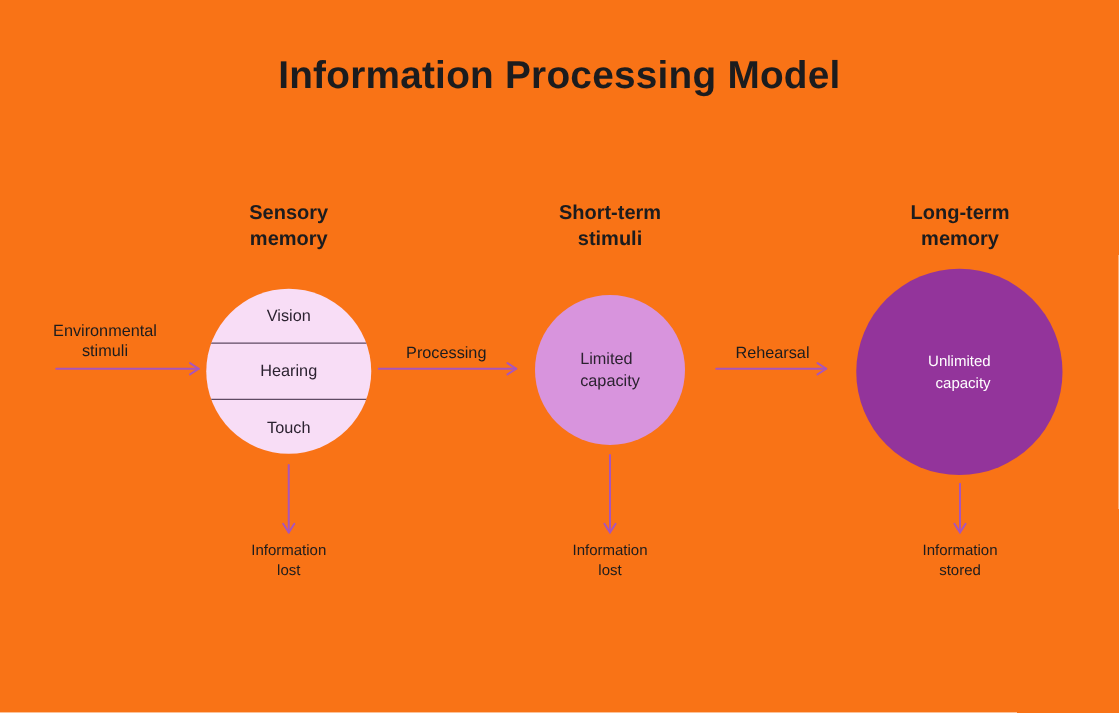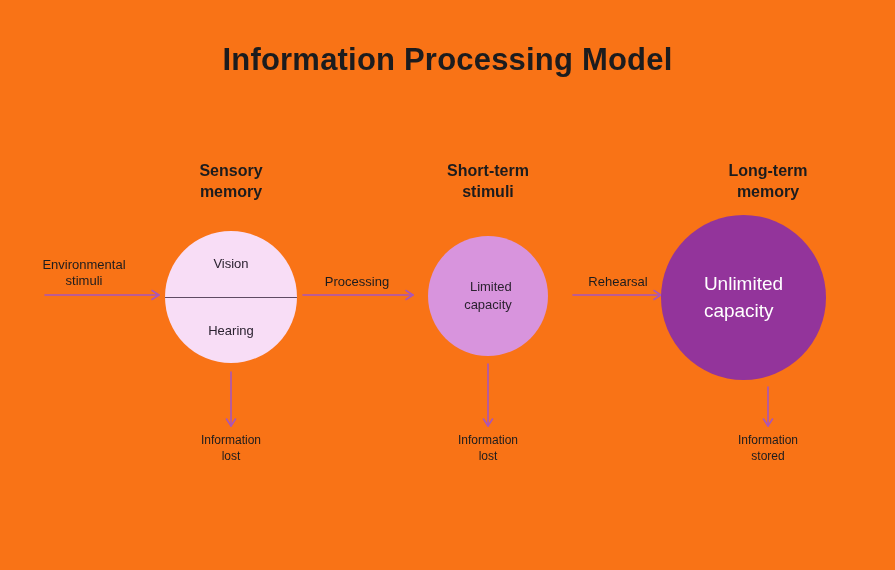--- a/index.html
+++ b/index.html
@@ -55,29 +55,29 @@
     display: flex; align-items: center; justify-content: center;
     font-size: 13px;
     color: var(--circle-text-dark, #2b2230);
   }
   .sense-row + .sense-row { border-top: 1px solid var(--divider, #5f4a63); }
 
   .circle-shortterm {
     left: 428px; top: 236px; width: 120px; height: 120px;
     background: var(--short-term-fill, #d894dd);
     display: flex; align-items: center; justify-content: center;
-    text-align: right; font-size: 13px; line-height: 1.35;
+    text-align: left; font-size: 13px; line-height: 1.35;
     white-space: pre-line;
     color: var(--circle-text-dark, #2b2230);
   }
   .circle-longterm {
-    left: 661px; top: 215px; width: 165px; height: 165px;
+    left: 685px; top: 215px; width: 165px; height: 165px;
     background: var(--long-term-fill, #93349b);
     display: flex; align-items: center; justify-content: center;
-    text-align: left; font-size: 19px; line-height: 1.4;
+    text-align: right; font-size: 12px; line-height: 1.4;
     white-space: pre-line;
     color: var(--circle-text-light, #ffffff);
   }
 
   .side-label {
     position: absolute;
     text-align: center;
     font-size: 13px;
     line-height: 1.25;
     white-space: pre-line;
@@ -133,20 +133,21 @@
   <div class="side-label label-stimulus">Environmental
 stimuli</div>
   <svg class="arrow arrow-stimulus" width="118" height="12" viewBox="0 0 118 12">
     <line x1="1" y1="6" x2="115" y2="6"></line>
     <polyline points="108,1.5 115,6 108,10.5"></polyline>
   </svg>
 
   <div class="circle circle-sensory">
     <div class="sense-row">Vision</div>
     <div class="sense-row">Hearing</div>
+    <div class="sense-row">Touch</div>
   </div>
 
   <div class="side-label label-processing">Processing</div>
   <svg class="arrow arrow-processing" width="114" height="12" viewBox="0 0 114 12">
     <line x1="1" y1="6" x2="111" y2="6"></line>
     <polyline points="104,1.5 111,6 104,10.5"></polyline>
   </svg>
 
   <div class="circle circle-shortterm">Limited
 capacity</div>

